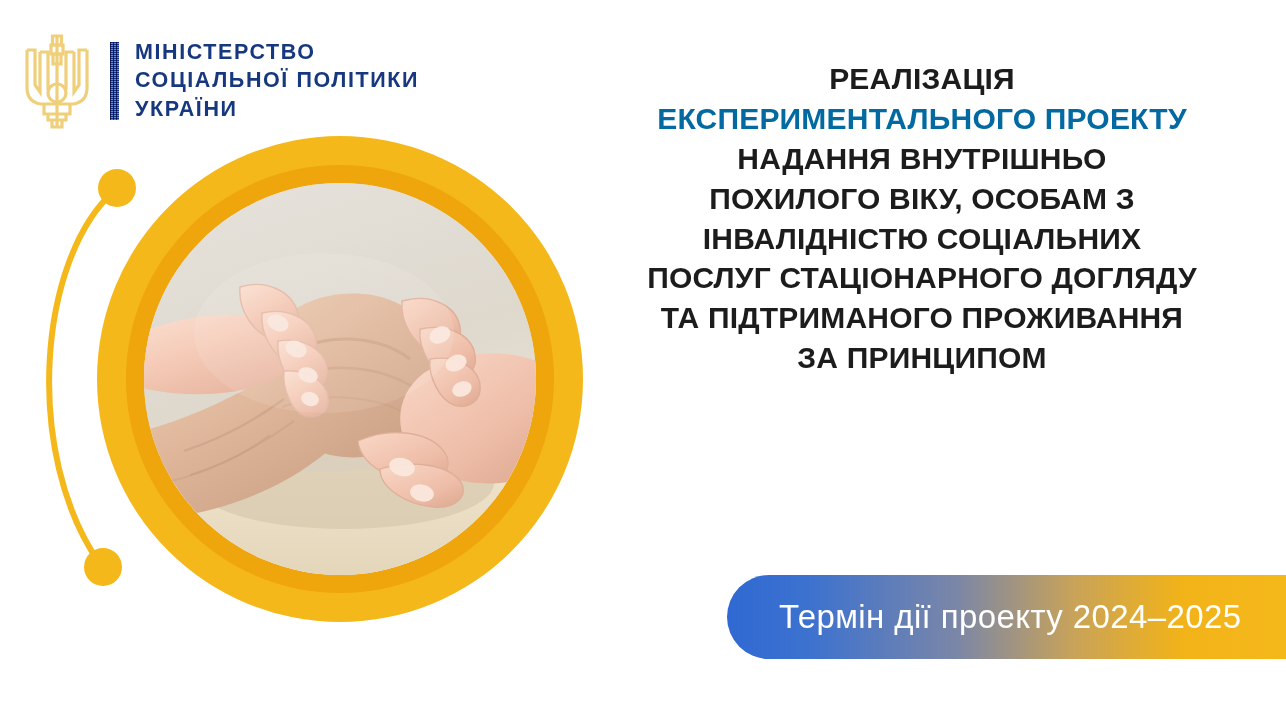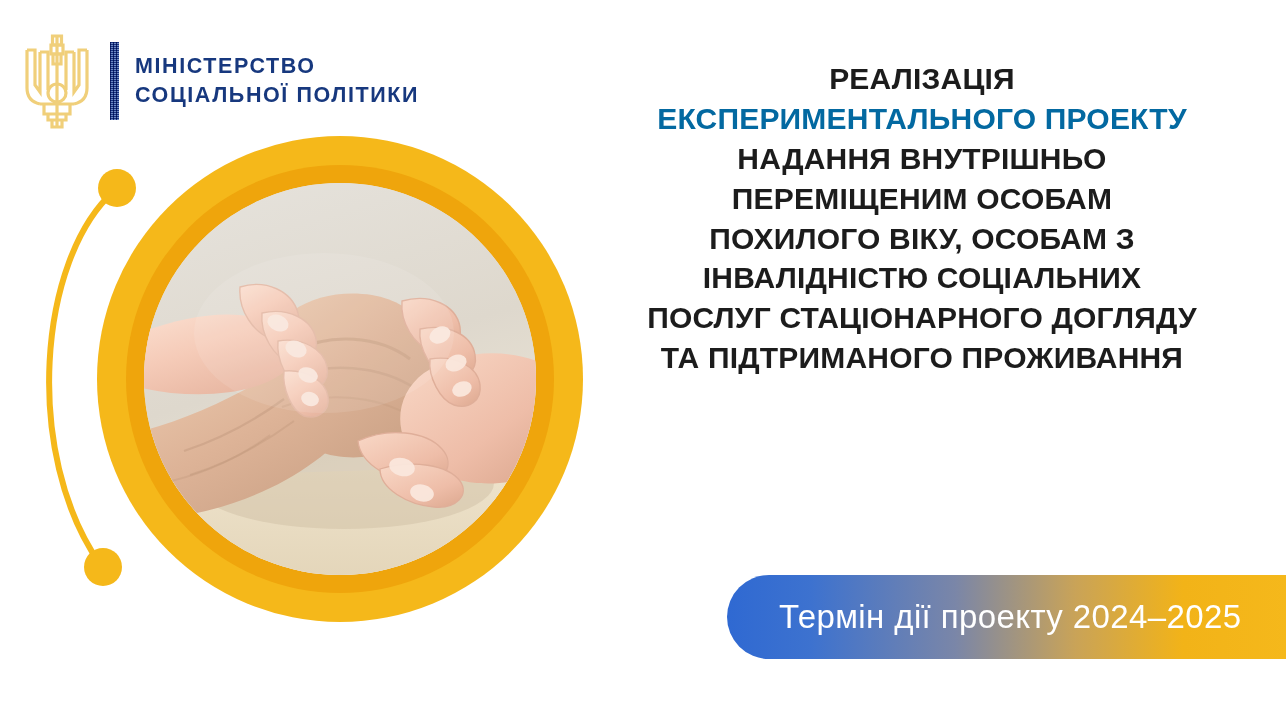--- a/index.html
+++ b/index.html
@@ -206,20 +206,21 @@
         <path d="M30 84 L30 90 L48 90 L48 84"></path>
         <path d="M34 90 L34 97 L44 97 L44 90"></path>
       </g>
     </svg>
 
     <div id="logo-divider"></div>
 
     <div id="ministry-name">
       <div class="ministry-line">МІНІСТЕРСТВО</div>
       <div class="ministry-line">СОЦІАЛЬНОЇ ПОЛІТИКИ</div>
+      <div class="ministry-line">УКРАЇНИ</div>
     </div>
   </div>
 
   <div id="photo-composition">
 
     <svg id="decorative-arc" viewBox="0 0 560 520" aria-hidden="true">
       <path d="M96 67 C 20 135, 5 330, 82 440" fill="none" stroke="#f5b81a" stroke-width="6" stroke-linecap="round"></path>
       <circle cx="99" cy="64" r="19" fill="#f5b81a"></circle>
       <circle cx="85" cy="443" r="19" fill="#f5b81a"></circle>
     </svg>
@@ -316,24 +317,24 @@
 
         <ellipse cx="180" cy="150" rx="130" ry="80" fill="#ffffff" opacity="0.10"></ellipse>
       </svg>
     </div>
   </div>
 
   <div id="title-block">
     <div class="title-line">РЕАЛІЗАЦІЯ</div>
     <div class="title-line accent">ЕКСПЕРИМЕНТАЛЬНОГО ПРОЕКТУ</div>
     <div class="title-line">НАДАННЯ ВНУТРІШНЬО</div>
-    <div class="title-line">ПЕРЕМІЩЕНИМ ОСОБАМ</div>
     <div class="title-line">ПОХИЛОГО ВІКУ, ОСОБАМ З</div>
     <div class="title-line">ІНВАЛІДНІСТЮ СОЦІАЛЬНИХ</div>
     <div class="title-line">ПОСЛУГ СТАЦІОНАРНОГО ДОГЛЯДУ</div>
     <div class="title-line">ТА ПІДТРИМАНОГО ПРОЖИВАННЯ</div>
+    <div class="title-line">ЗА ПРИНЦИПОМ</div>
   </div>
 
   <div id="term-banner">
     <span id="term-banner-label">Термін дії проекту 2024–2025</span>
   </div>
 
 </div>
 
 </body></html>

